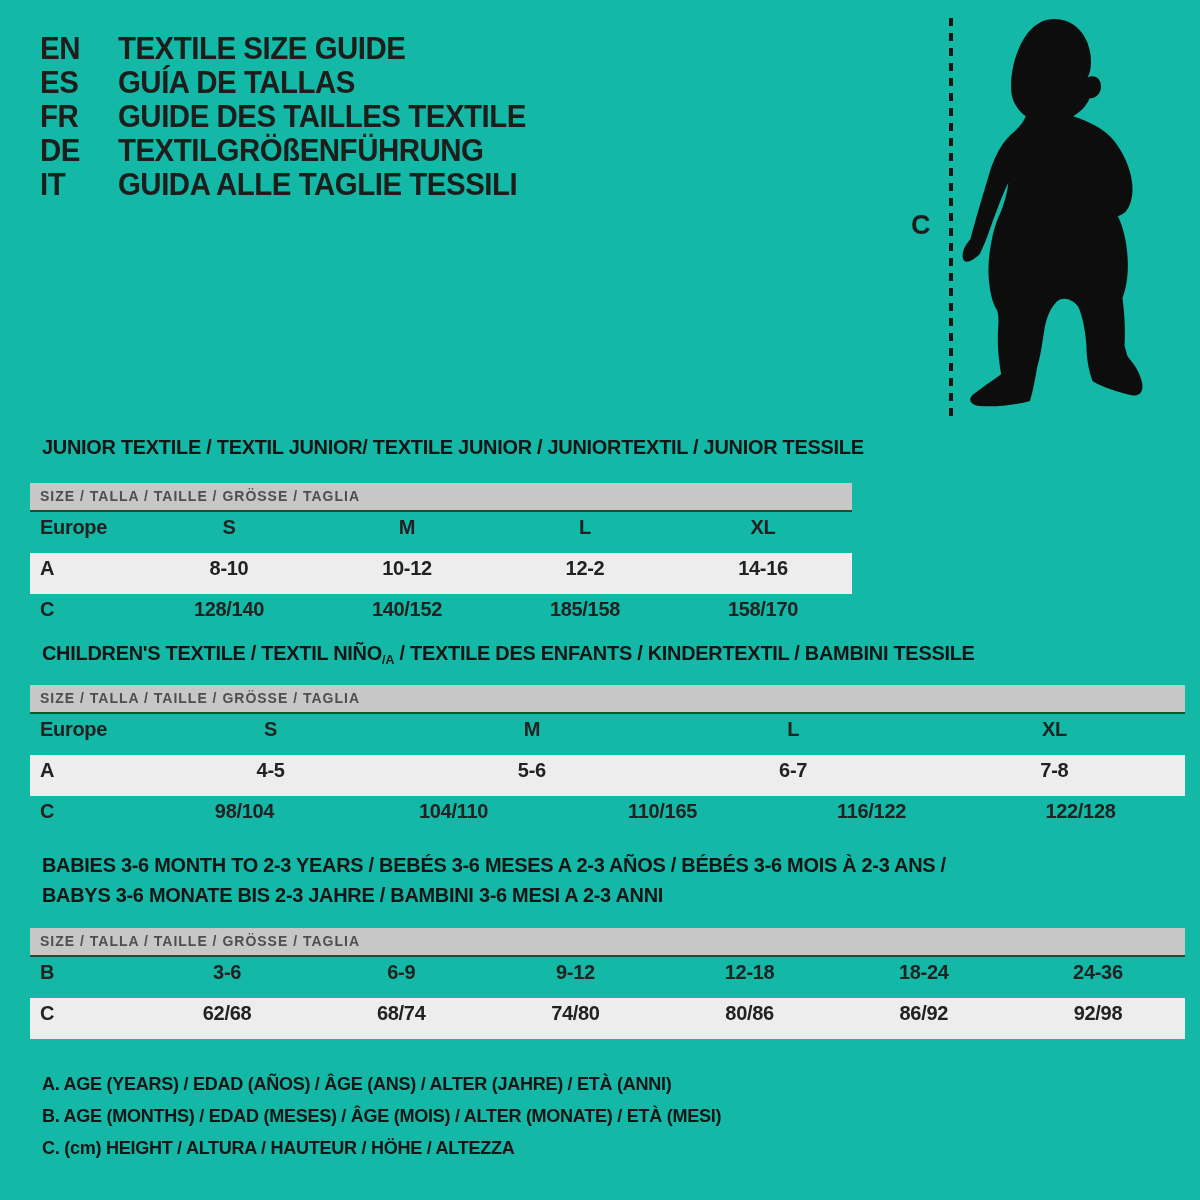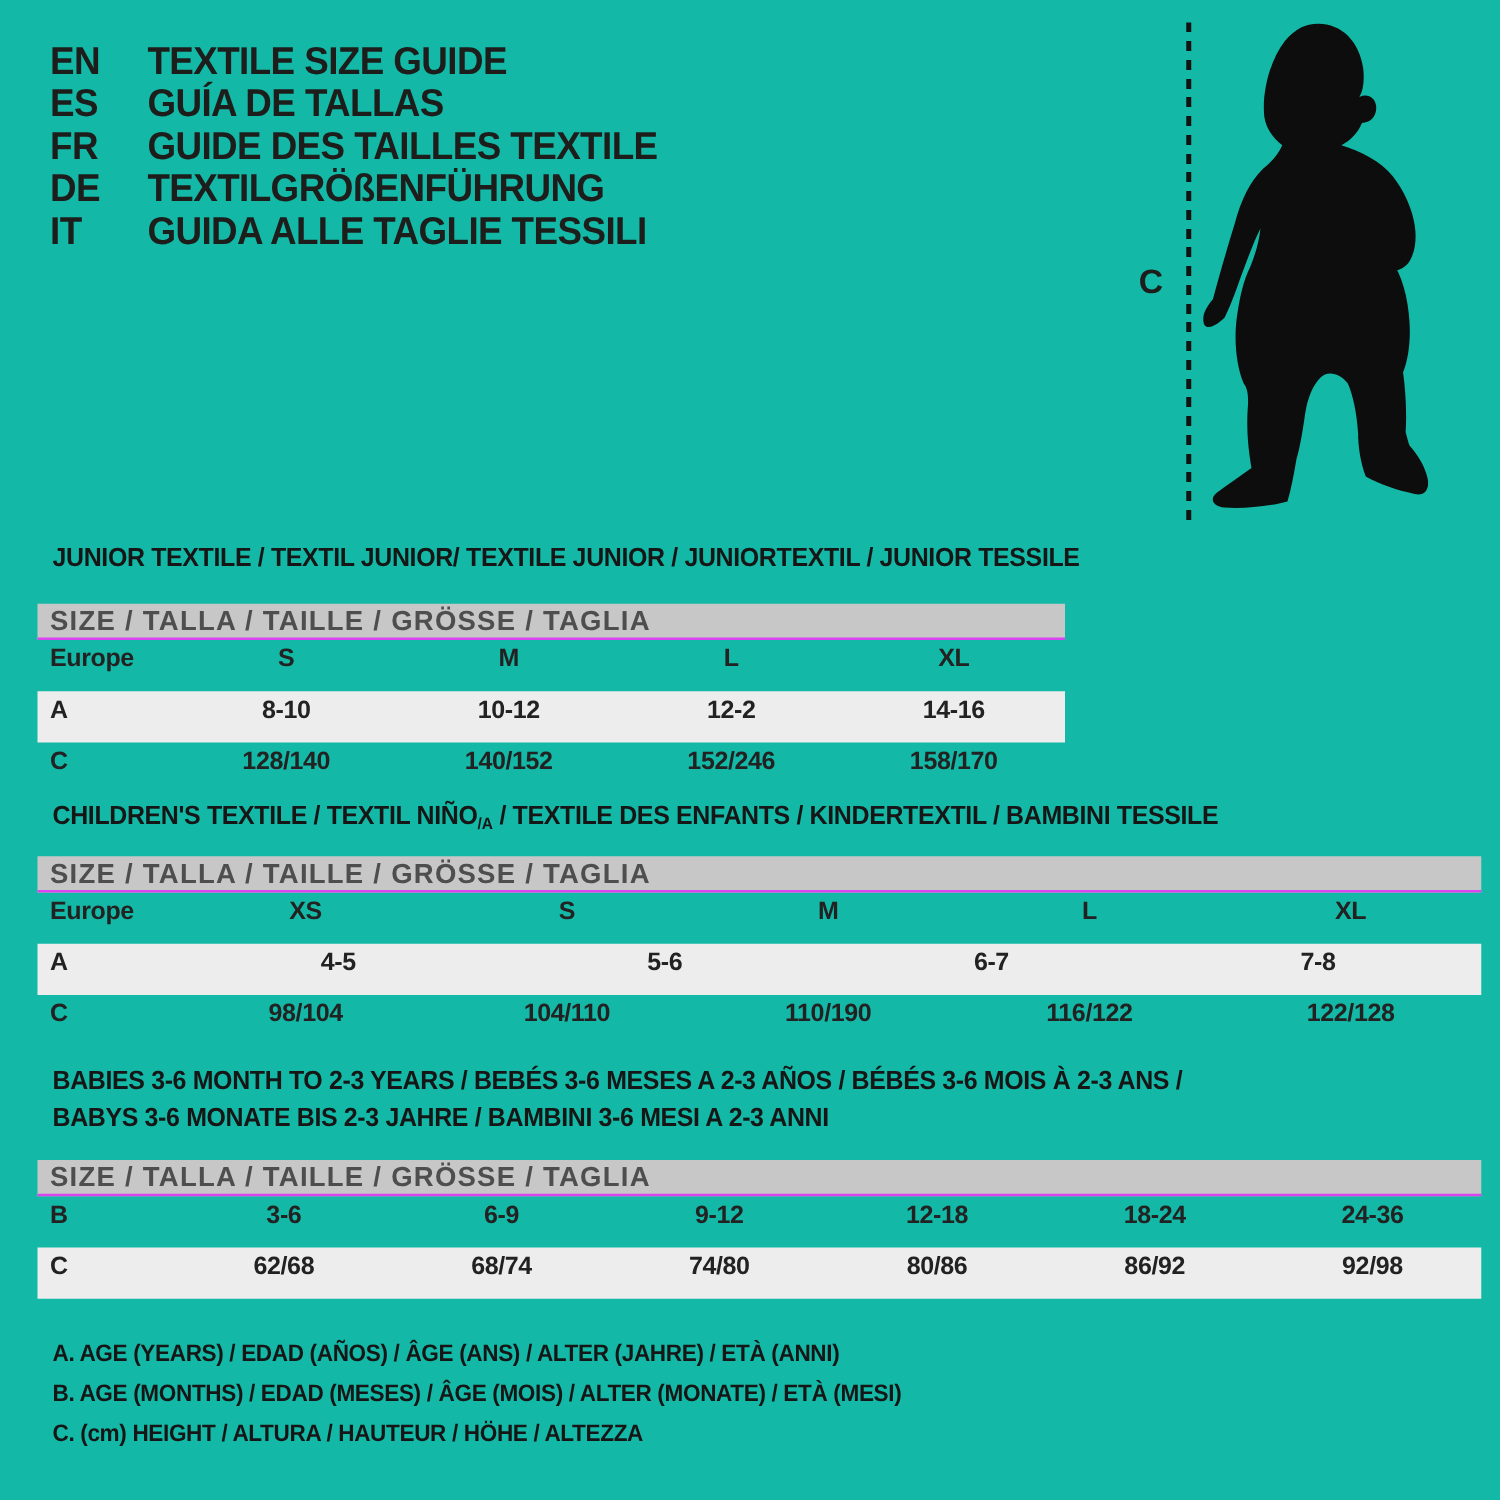--- a/index.html
+++ b/index.html
@@ -32,22 +32,22 @@
   .heading-babies { top:850px; line-height:30px; }
   .sub-a { font-size:13px; vertical-align:-4px; letter-spacing:0; }
 
   
   .size-table { position:absolute; left:30px; }
   .junior-table { top:483px; width:822px; }
   .children-table { top:685px; width:1155px; }
   .babies-table { top:928px; width:1155px; }
 
   .size-header {
-    height:27px; line-height:27px; background:#c7c7c7; border-bottom:2px solid #d946ef;
-    color:#4e4e4e; font-weight:bold; font-size:22px; letter-spacing:1px; padding-left:10px;
+    height:27px; line-height:27px; background:#c7c7c7; border-bottom:2px solid #14532d;
+    color:#4e4e4e; font-weight:bold; font-size:14px; letter-spacing:1px; padding-left:10px;
     white-space:nowrap;
   }
   .trow { display:flex; height:41px; line-height:31px; font-weight:bold; font-size:20px; letter-spacing:-0.3px; color:#222; }
   .trow.shaded { background:#ededed; }
   .tlabel { width:100px; padding-left:10px; text-align:left; }
   .tcell { flex:1; text-align:center; }
 
   
   .legend { position:absolute; left:42px; top:1068px; }
   .legend-line {
@@ -148,50 +148,49 @@
       <div class="tlabel">A</div>
       <div class="tcell">8-10</div>
       <div class="tcell">10-12</div>
       <div class="tcell">12-2</div>
       <div class="tcell">14-16</div>
     </div>
     <div class="trow">
       <div class="tlabel">C</div>
       <div class="tcell">128/140</div>
       <div class="tcell">140/152</div>
-      <div class="tcell">152/246</div>
+      <div class="tcell">185/158</div>
       <div class="tcell">158/170</div>
     </div>
   </div>
 
   <div class="section-heading heading-children">
     <span>CHILDREN'S TEXTILE / TEXTIL NIÑO</span><span class="sub-a">/A</span><span> / TEXTILE DES ENFANTS / KINDERTEXTIL / BAMBINI TESSILE</span>
   </div>
   <div class="size-table children-table">
     <div class="size-header">SIZE / TALLA / TAILLE / GRÖSSE / TAGLIA</div>
     <div class="trow">
       <div class="tlabel">Europe</div>
-      <div class="tcell">XS</div>
       <div class="tcell">S</div>
       <div class="tcell">M</div>
       <div class="tcell">L</div>
       <div class="tcell">XL</div>
     </div>
     <div class="trow shaded">
       <div class="tlabel">A</div>
       <div class="tcell">4-5</div>
       <div class="tcell">5-6</div>
       <div class="tcell">6-7</div>
       <div class="tcell">7-8</div>
     </div>
     <div class="trow">
       <div class="tlabel">C</div>
       <div class="tcell">98/104</div>
       <div class="tcell">104/110</div>
-      <div class="tcell">110/190</div>
+      <div class="tcell">110/165</div>
       <div class="tcell">116/122</div>
       <div class="tcell">122/128</div>
     </div>
   </div>
 
   <div class="section-heading heading-babies">
     <div>BABIES 3-6 MONTH TO 2-3 YEARS / BEBÉS 3-6 MESES A 2-3 AÑOS / BÉBÉS 3-6 MOIS À 2-3 ANS /</div>
     <div>BABYS 3-6 MONATE BIS 2-3 JAHRE / BAMBINI 3-6 MESI A 2-3 ANNI</div>
   </div>
   <div class="size-table babies-table">

